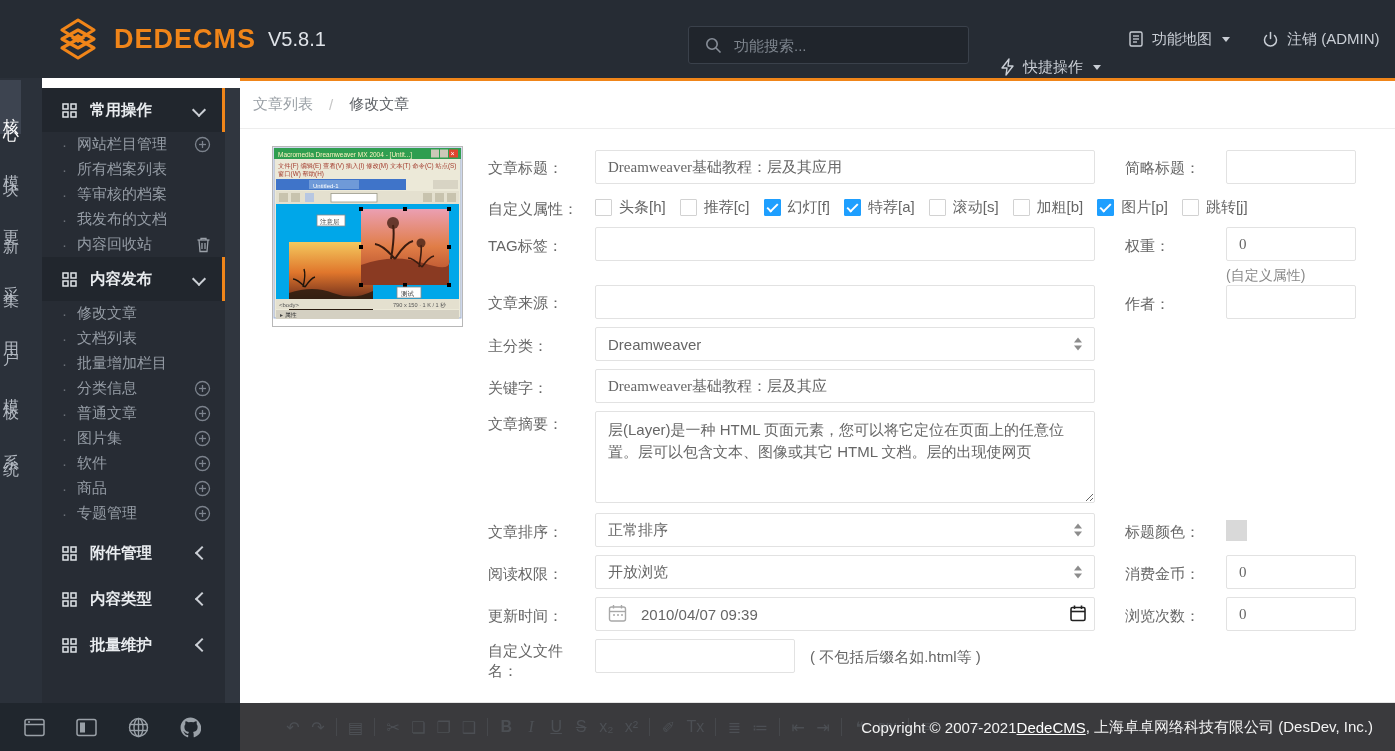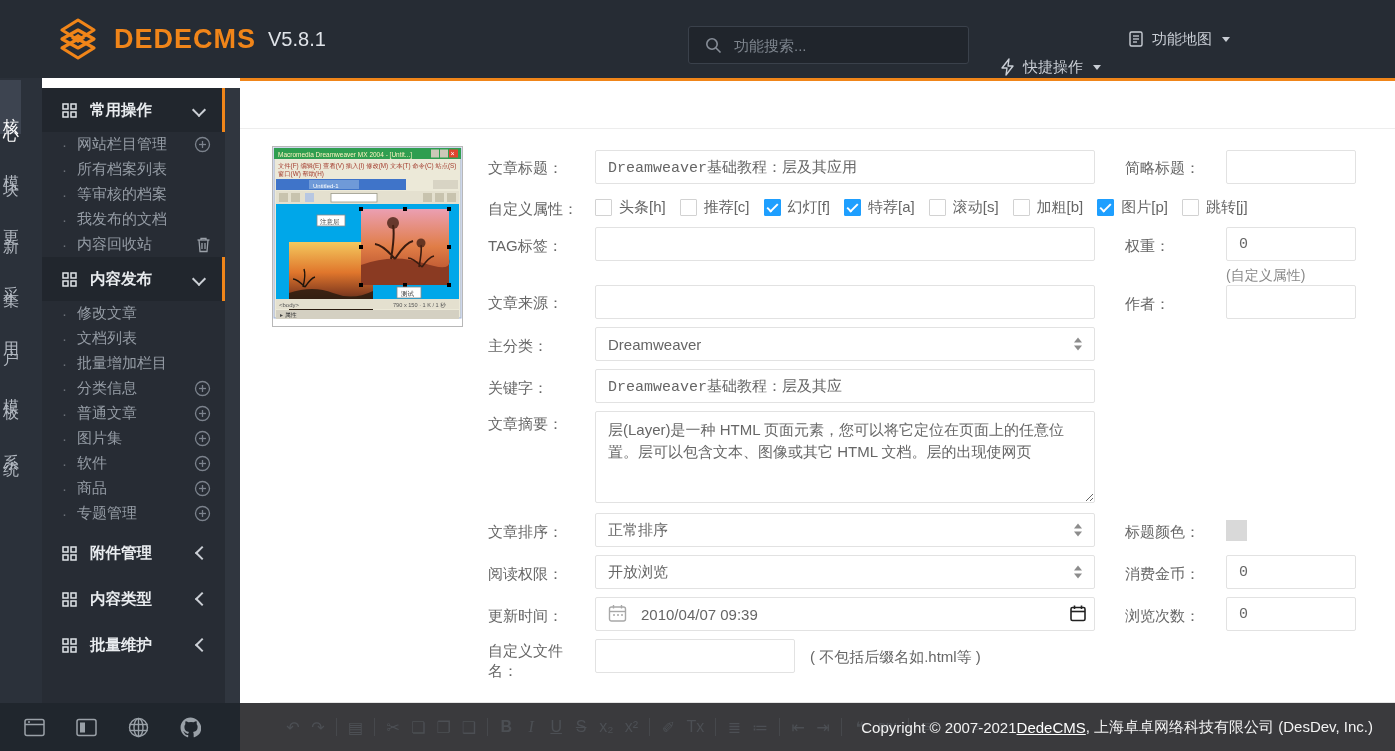--- a/index.html
+++ b/index.html
@@ -37,21 +37,21 @@
   .m-right{margin-left:auto;display:flex;align-items:center;}
   
   .content{position:absolute;left:240px;top:78px;right:0;bottom:48px;background:#fff;border-top:3px solid #f08519;box-sizing:border-box;}
   .breadcrumb{position:absolute;left:13px;top:0;height:47px;display:flex;align-items:center;font-size:15px;}
   .bc-link{color:#9aa0a6;cursor:pointer;}
   .bc-sep{color:#c5c5c5;margin:0 16px;}
   .bc-cur{color:#5d6166;}
   .bc-line{position:absolute;left:0;right:0;top:47px;height:1px;background:#ededed;}
   .flabel{position:absolute;font-size:15px;color:#666;line-height:20px;}
   .finput{position:absolute;height:34px;box-sizing:border-box;border:1px solid #e2e2e2;border-radius:2px;
-          font-size:15px;color:#666;padding:0 12px;background:#fff;outline:none;font-family:Liberation Mono, monospace;}
+          font-size:15px;color:#666;padding:0 12px;background:#fff;outline:none;font-family:Liberation Serif, serif;}
   .fselect{position:absolute;height:34px;box-sizing:border-box;border:1px solid #e2e2e2;border-radius:2px;
            font-size:15px;color:#666;display:flex;align-items:center;padding:0 12px;background:#fff;cursor:pointer;}
   .updown{position:absolute;right:12px;top:50%;transform:translateY(-50%);display:flex;flex-direction:column;gap:3px;}
   .updown i{width:0;height:0;border-left:4px solid transparent;border-right:4px solid transparent;display:block;}
   .updown .up{border-bottom:5px solid #8c8c8c;}
   .updown .dn{border-top:5px solid #8c8c8c;}
   .ftext{position:absolute;box-sizing:border-box;border:1px solid #e2e2e2;border-radius:2px;font-size:15px;color:#666;
          padding:7px 12px;line-height:22px;resize:both;outline:none;font-family:inherit;}
   .hint{position:absolute;font-size:14px;color:#8a8a8a;}
   .cbrow{position:absolute;display:flex;align-items:center;white-space:nowrap;}
@@ -115,20 +115,27 @@
     <div class="hnav" style="left:1128px;">
       <svg width="16" height="18" viewBox="0 0 16 18">
         <rect x="2" y="2" width="12" height="14" rx="1.5" fill="none" stroke="#c9ced5" stroke-width="1.4"></rect>
         <line x1="5" y1="6" x2="11" y2="6" stroke="#c9ced5" stroke-width="1.3"></line>
         <line x1="5" y1="9" x2="11" y2="9" stroke="#c9ced5" stroke-width="1.3"></line>
         <line x1="5" y1="12" x2="9" y2="12" stroke="#c9ced5" stroke-width="1.3"></line>
       </svg>
       <span>功能地图</span>
       <span class="caret-down"></span>
     </div>
+    <div class="hnav" style="left:1262px;">
+      <svg width="17" height="17" viewBox="0 0 17 17">
+        <path d="M4.5 4.5 a6 6 0 1 0 8 0" fill="none" stroke="#c9ced5" stroke-width="1.5" stroke-linecap="round"></path>
+        <line x1="8.5" y1="1.5" x2="8.5" y2="7.5" stroke="#c9ced5" stroke-width="1.5" stroke-linecap="round"></line>
+      </svg>
+      <span>注销 (ADMIN)</span>
+    </div>
   </div>
 
   <div class="vrail">
 
       <div class="vtab active">核心</div>
 
       <div class="vtab">模块</div>
 
       <div class="vtab">更新</div>
 
@@ -377,20 +384,25 @@
 
           <span class="mlabel">批量维护</span>
 
           <span class="chev"></span>
         </div>
 
     </div>
   </div>
 
   <div class="content">
+    <div class="breadcrumb">
+      <span class="bc-link">文章列表</span>
+      <span class="bc-sep">/</span>
+      <span class="bc-cur">修改文章</span>
+    </div>
     <div class="bc-line"></div>
   </div>
 
   <div class="thumb">
     <svg width="189" height="179" viewBox="0 0 189 179">
       <rect x="1" y="1" width="187" height="170" fill="#ece9d8" stroke="#9db0d8" stroke-width="1"></rect>
 
       <rect x="1" y="1" width="187" height="11" fill="#2f9e50"></rect>
       <text x="5" y="9.5" font-size="6.5" fill="#fdf3c0">Macromedia Dreamweaver MX 2004 - [Untit...]</text>
       <rect x="158" y="2.5" width="8" height="8" fill="#cdc8b8"></rect>

